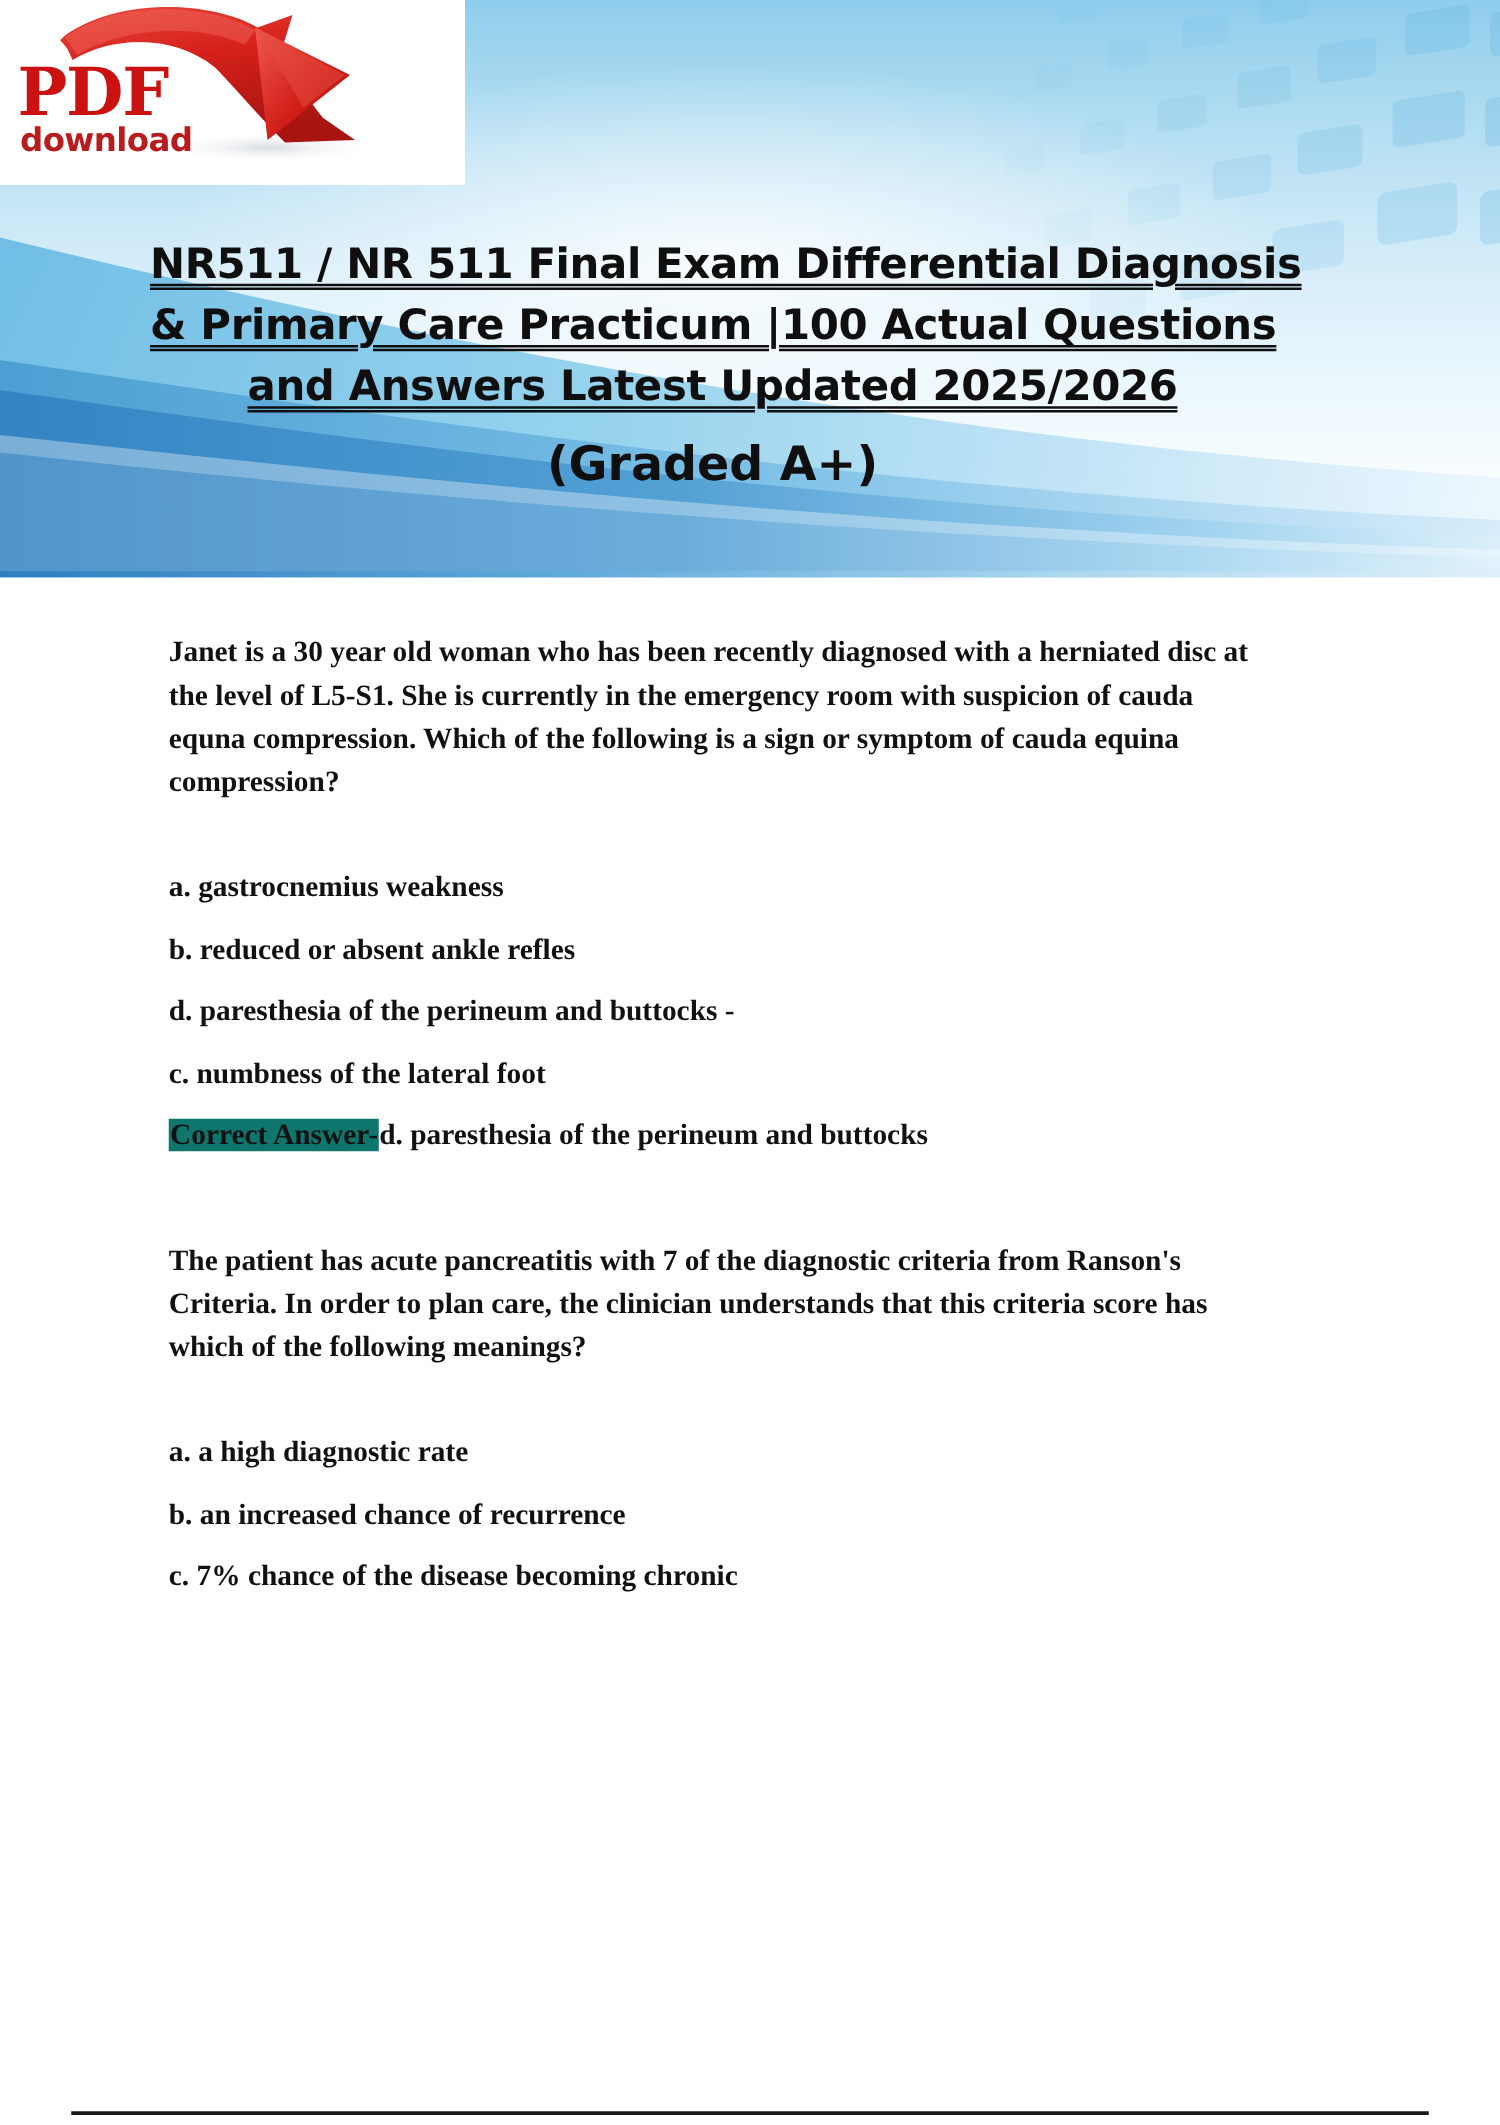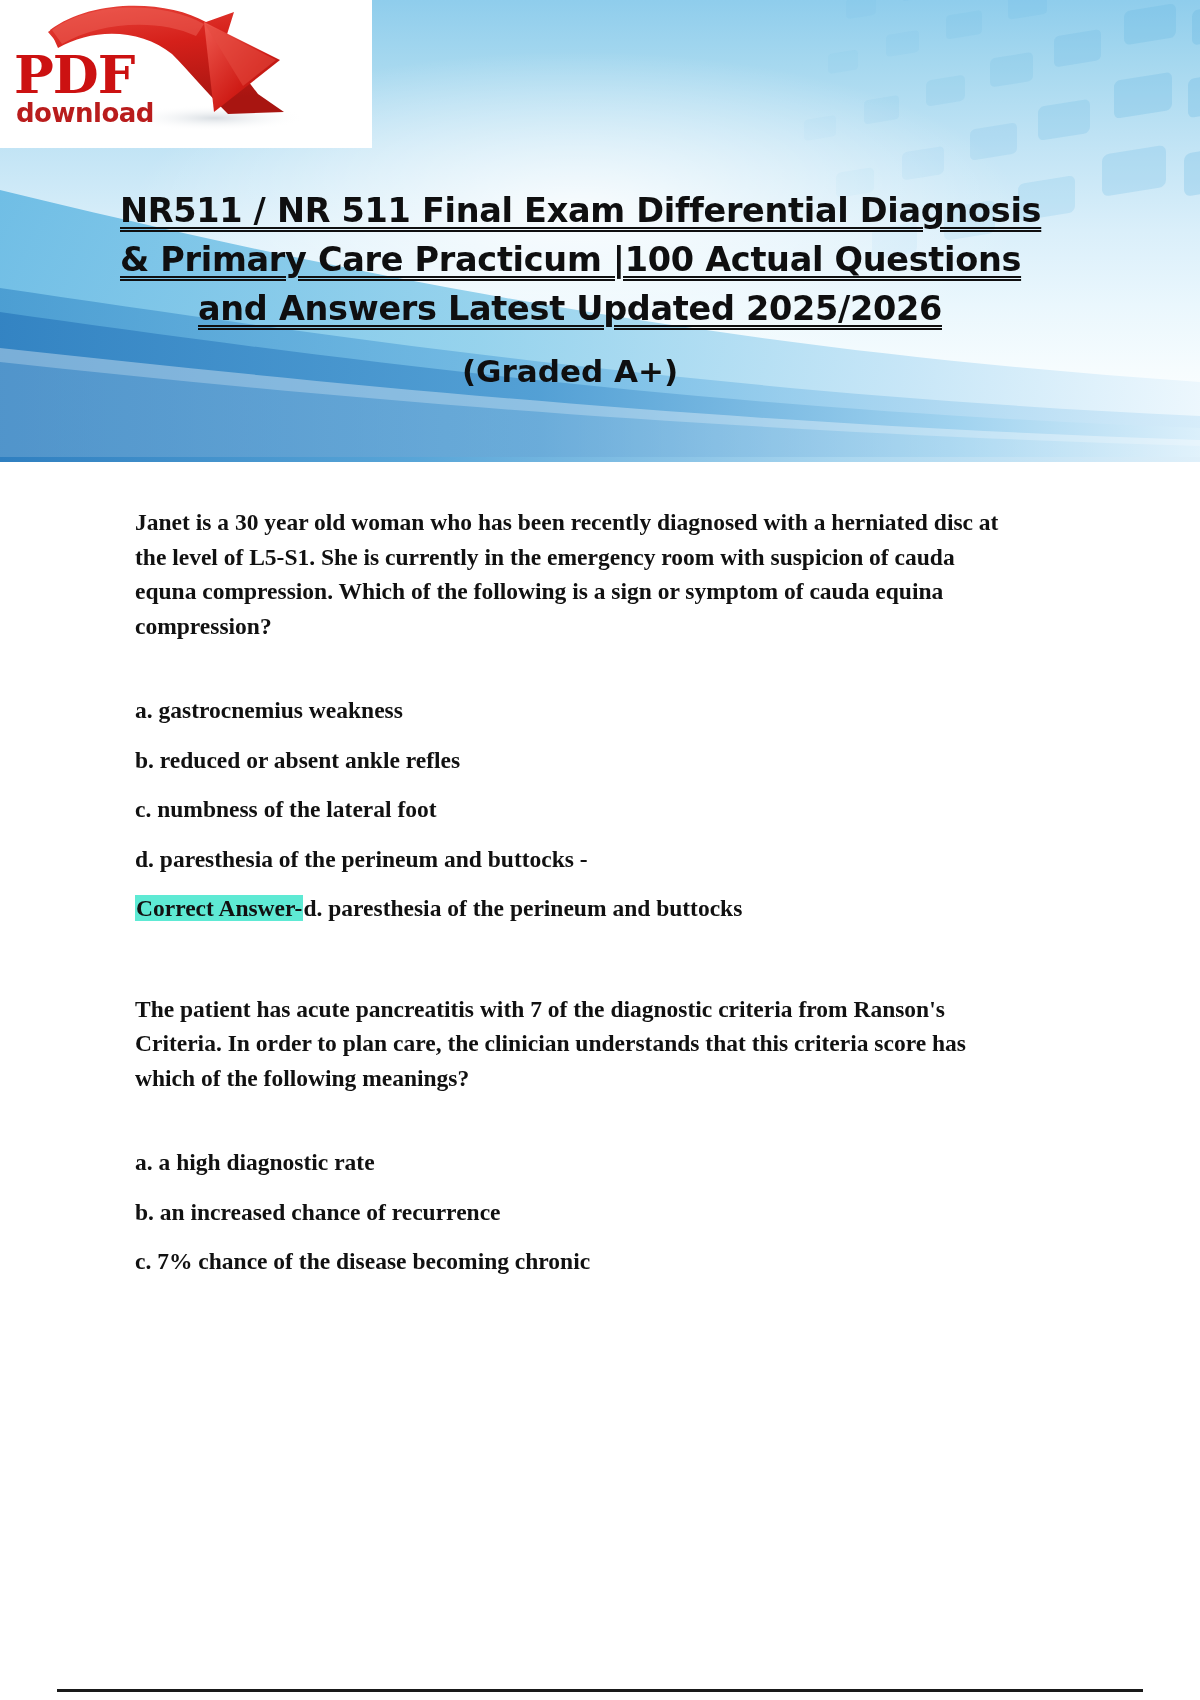--- a/index.html
+++ b/index.html
@@ -118,21 +118,21 @@
     white-space: nowrap;
     text-decoration: underline;
     text-decoration-style: double;
     text-decoration-thickness: 2px;
     text-underline-offset: 5px;
   }
   #title-grade {
     margin-top: 17px;
     font-family: "DejaVu Sans", sans-serif;
     font-weight: bold;
-    font-size: 31px;
+    font-size: 38px;
     line-height: 42px;
     color: #0f0f10;
     text-decoration: underline;
     text-decoration-style: double;
     text-decoration-thickness: 2px;
     text-underline-offset: 5px;
   }
   #title-grade span { display: inline-block; }
 
   
@@ -167,21 +167,21 @@
 
   .answer-line {
     font-family: "Liberation Serif", serif;
     font-weight: bold;
     font-size: 23.5px;
     line-height: 34.5px;
     color: #111111;
     margin-top: 1px;
   }
   .hl-green {
-    background: #5eead4;
+    background: #0f766e;
     padding: 0 1px;
   }
 
   #q-gap { height: 66px; }
 
   
   #footer-rule {
     position: absolute;
     left: 57px; bottom: 8px;
     width: 1086px;
@@ -308,22 +308,22 @@
   </div>
 </div>
 
 <div id="doc-body">
 
   <div class="q-block">
     <div class="q-stem">Janet is a 30 year old woman who has been recently diagnosed with a herniated disc at the level of L5-S1. She is currently in the emergency room with suspicion of cauda equna compression. Which of the following is a sign or symptom of cauda equina compression?</div>
     <div class="opt-list">
       <div class="opt">a. gastrocnemius weakness</div>
       <div class="opt">b. reduced or absent ankle refles</div>
+      <div class="opt">d. paresthesia of the perineum and buttocks -</div>
       <div class="opt">c. numbness of the lateral foot</div>
-      <div class="opt">d. paresthesia of the perineum and buttocks -</div>
       <div class="answer-line"><span class="hl-green">Correct Answer-</span><span>d. paresthesia of the perineum and buttocks</span></div>
     </div>
   </div>
 
   <div id="q-gap"></div>
 
   <div class="q-block">
     <div class="q-stem">The patient has acute pancreatitis with 7 of the diagnostic criteria from Ranson's Criteria. In order to plan care, the clinician understands that this criteria score has which of the following meanings?</div>
     <div class="opt-list">
       <div class="opt">a. a high diagnostic rate</div>

